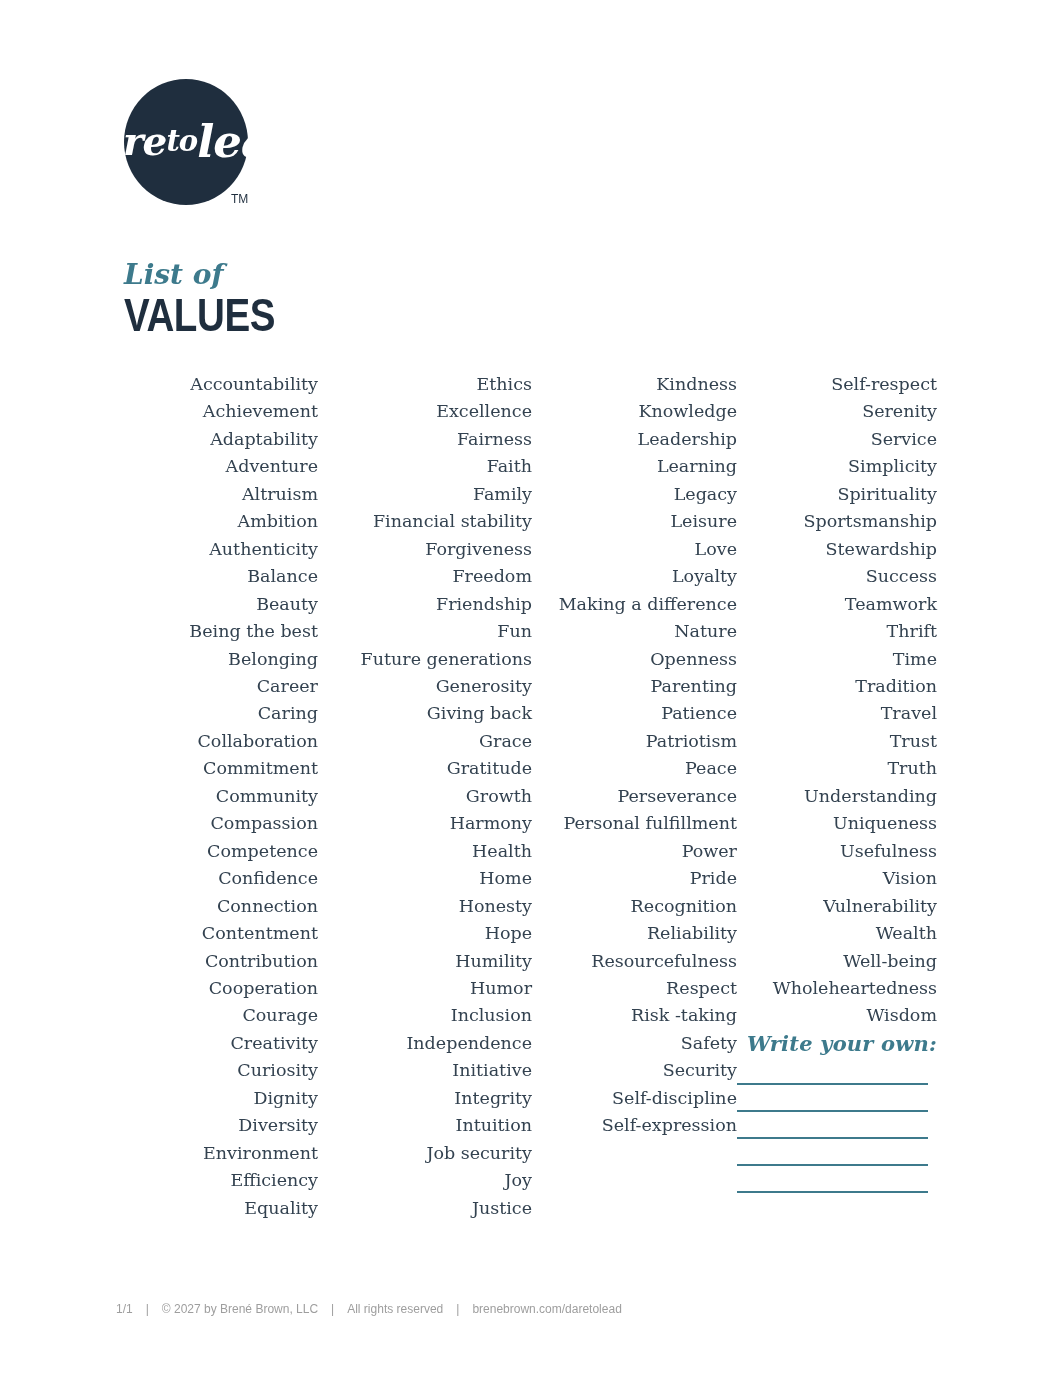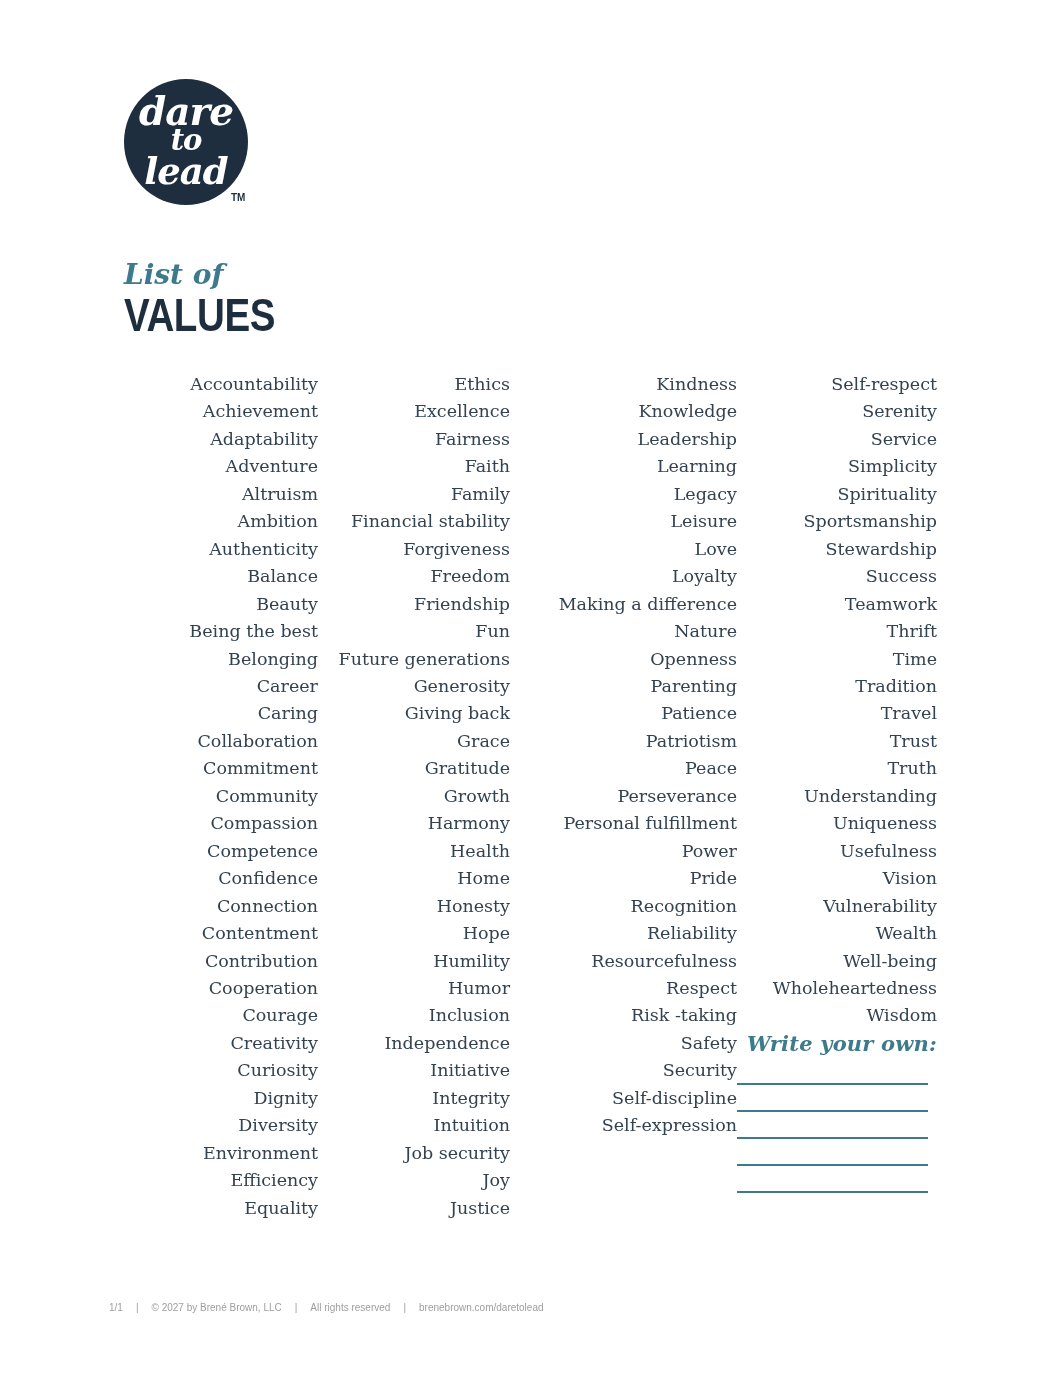--- a/index.html
+++ b/index.html
@@ -28,36 +28,36 @@
     width: 124px;
     height: 126px;
   }
   .logo-circle {
     width: 124px;
     height: 126px;
     border-radius: 50%;
     background: var(--navy);
     color: #ffffff;
     display: flex;
-    flex-direction: column;
+    flex-direction: row;
     align-items: center;
     justify-content: center;
     font-style: italic;
     font-weight: bold;
     text-align: center;
   }
   .logo-word-1 { font-size: 39px; line-height: 0.80; letter-spacing: -1px; }
   .logo-word-2 { font-size: 29px; line-height: 0.95; letter-spacing: -1px; }
-  .logo-word-3 { font-size: 37px; line-height: 0.92; letter-spacing: -1px; }
+  .logo-word-3 { font-size: 45px; line-height: 0.92; letter-spacing: -1px; }
   .logo-tm {
     position: absolute;
     left: 107px;
     top: 113px;
-    font-size: 10px;
-    font-weight: bold;
+    font-size: 12px;
+    font-weight: normal;
     font-style: normal;
     font-family: "Liberation Sans", sans-serif;
     color: var(--navy);
   }
 
   
   .eyebrow {
     position: absolute;
     left: 124px;
     top: 258px;
@@ -81,21 +81,21 @@
     transform-origin: left center;
   }
 
   
   .values-col {
     position: absolute;
     top: 371px;
     text-align: right;
   }
   .col-1 { left: 124px; width: 194px; }
-  .col-2 { left: 312px; width: 198px; }
+  .col-2 { left: 334px; width: 198px; }
   .col-3 { left: 516px; width: 221px; }
   .col-4 { left: 737px; width: 200px; }
   .values-list {
     list-style: none;
     margin: 0;
     padding: 0;
   }
   .values-list li {
     font-size: 17.5px;
     line-height: 27.45px;
@@ -116,24 +116,24 @@
   .wyo-lines { margin-top: 0px; }
   .wyo-line {
     width: 191px;
     height: 27px;
     border-bottom: 2px solid var(--teal);
   }
 
   
   .footer {
     position: absolute;
-    left: 109px;
+    left: 116px;
     top: 1302px;
     font-family: "Liberation Sans", sans-serif;
-    font-size: 10px;
+    font-size: 12px;
     color: var(--footer-gray);
     display: flex;
     align-items: center;
     gap: 13px;
     white-space: nowrap;
   }
 </style>
 </head>
 <body>
 

